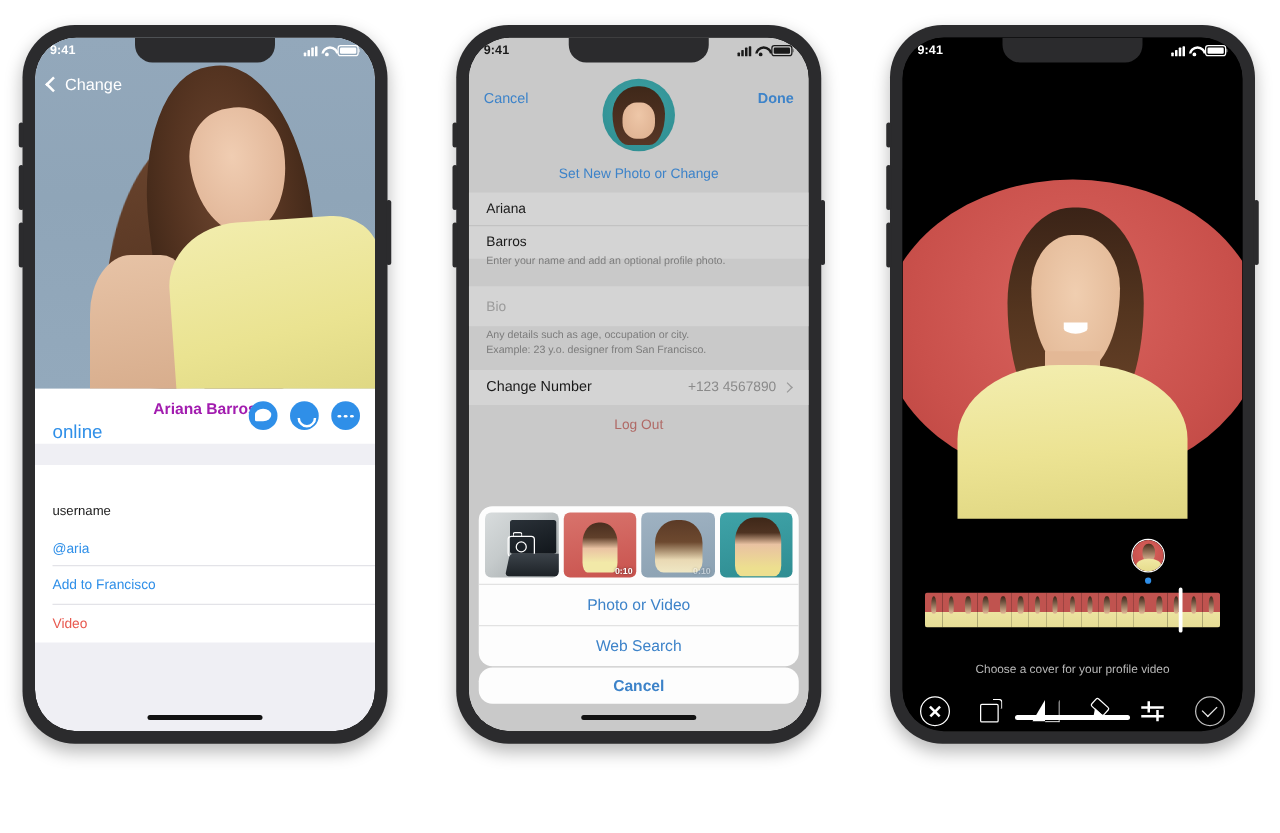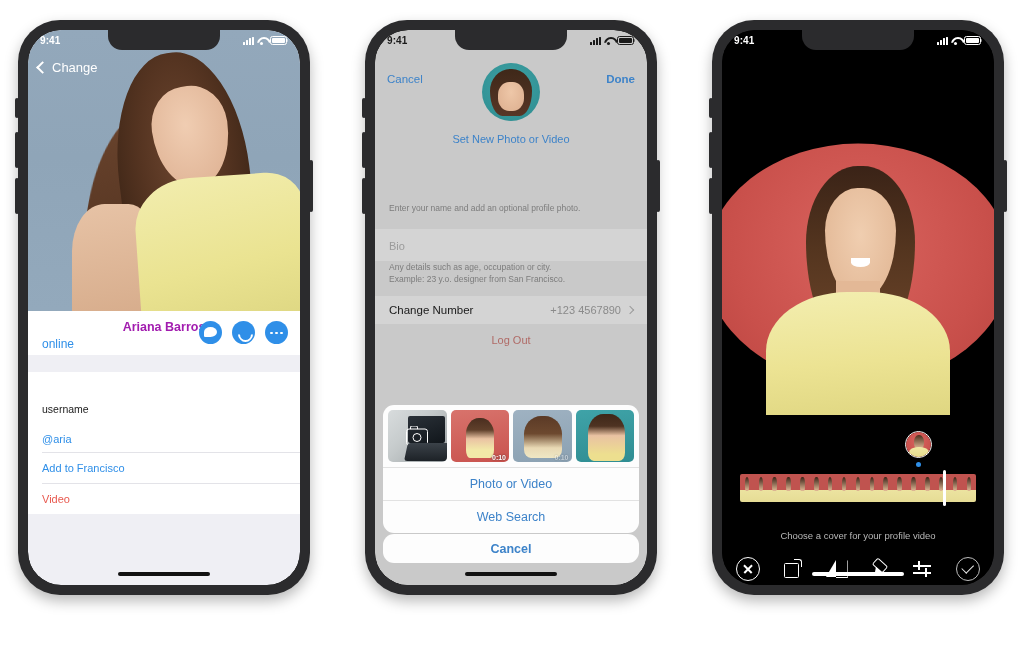--- a/index.html
+++ b/index.html
@@ -178,21 +178,21 @@
           </span>
         </div>
 
         <div style="position:absolute;left:10px;top:30px;display:flex;align-items:center;gap:5px;z-index:31;">
           <span style="display:inline-block;width:7px;height:7px;border-left:2px solid #fff;border-bottom:2px solid #fff;transform:rotate(45deg);"></span>
           <span style="color:#fff;font-size:13px;">Change</span>
         </div>
 
         <div style="position:absolute;left:0;right:0;top:281px;background:#fff;padding:9px 14px 10px;box-sizing:border-box;">
           <div style="font-size:12.5px;font-weight:bold;color:#a21caf;text-align:center;">Ariana Barros</div>
-          <div style="font-size:12px;color:#2f8fe8;margin-top:3px;">online</div>
+          <div style="font-size:15px;color:#2f8fe8;margin-top:3px;">online</div>
 
           <div style="position:absolute;right:12px;top:10px;display:flex;gap:10px;">
             <div style="width:23px;height:23px;border-radius:50%;background:#2f8fe8;position:relative;">
               <span style="position:absolute;left:5px;top:6px;width:13px;height:10px;background:#fff;border-radius:50% 50% 50% 10%;"></span>
             </div>
             <div style="width:23px;height:23px;border-radius:50%;background:#2f8fe8;position:relative;">
               <span style="position:absolute;left:6px;top:6px;width:11px;height:11px;border:2.4px solid #fff;border-radius:50%;border-top-color:transparent;border-right-color:transparent;transform:rotate(-45deg);"></span>
             </div>
             <div style="width:23px;height:23px;border-radius:50%;background:#2f8fe8;position:relative;">
               <span style="position:absolute;left:5px;top:10.5px;width:13px;display:flex;justify-content:space-between;">
@@ -252,22 +252,26 @@
         <div style="position:absolute;left:0;right:0;top:21px;bottom:0;background:#c9c9c9;">
 
           <div style="position:absolute;left:12px;top:22px;font-size:11.5px;color:#3d83c9;">Cancel</div>
           <div style="position:absolute;right:12px;top:22px;font-size:11.5px;color:#3d83c9;font-weight:bold;">Done</div>
 
           <div class="ph av2" style="left:50%;top:12px;transform:translateX(-50%);width:58px;height:58px;border-radius:50%;">
             <div class="h"></div>
               <div class="s"></div>
           </div>
 
-          <div style="position:absolute;left:0;right:0;top:82px;text-align:center;font-size:11px;color:#3d83c9;">Set New Photo or Video</div>
-
+          <div style="position:absolute;left:0;right:0;top:82px;text-align:center;font-size:11px;color:#3d83c9;">Set New Photo or Change</div>
+
+          <div style="position:absolute;left:0;right:0;top:103px;background:#d4d4d4;">
+            <div style="padding:7px 14px;font-size:11px;color:#1a1a1a;border-bottom:1px solid #c2c2c2;">Ariana</div>
+            <div style="padding:7px 14px;font-size:11px;color:#1a1a1a;">Barros</div>
+          </div>
 
           <div style="position:absolute;left:14px;right:10px;top:152px;font-size:8.5px;color:#7c7c7c;line-height:1.35;">Enter your name and add an optional profile photo.</div>
 
           <div style="position:absolute;left:0;right:0;top:178px;background:#d4d4d4;padding:7px 14px;box-sizing:border-box;">
             <span style="font-size:11px;color:#9b9b9b;">Bio</span>
           </div>
 
           <div style="position:absolute;left:14px;right:10px;top:210px;font-size:8.5px;color:#7c7c7c;line-height:1.45;">
             <div>Any details such as age, occupation or city.</div>
             <div>Example: 23 y.o. designer from San Francisco.</div>

